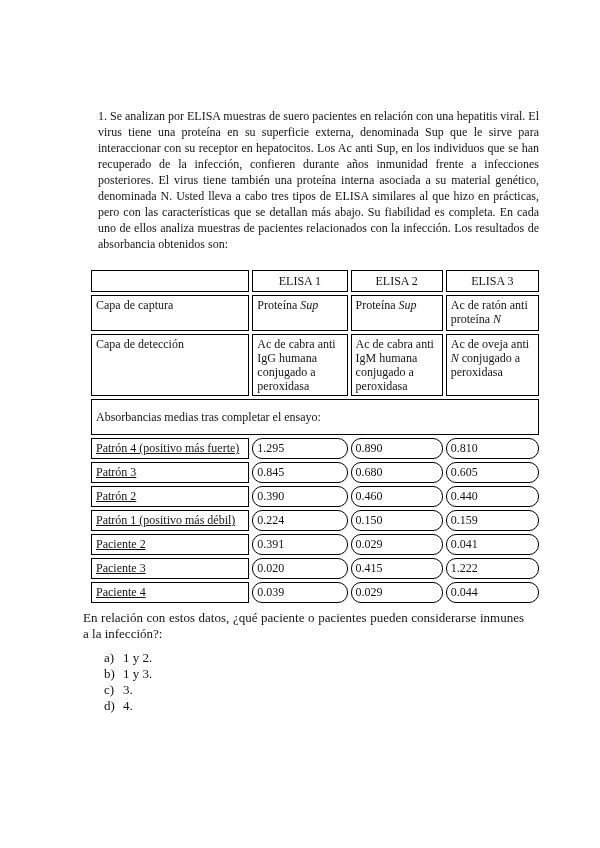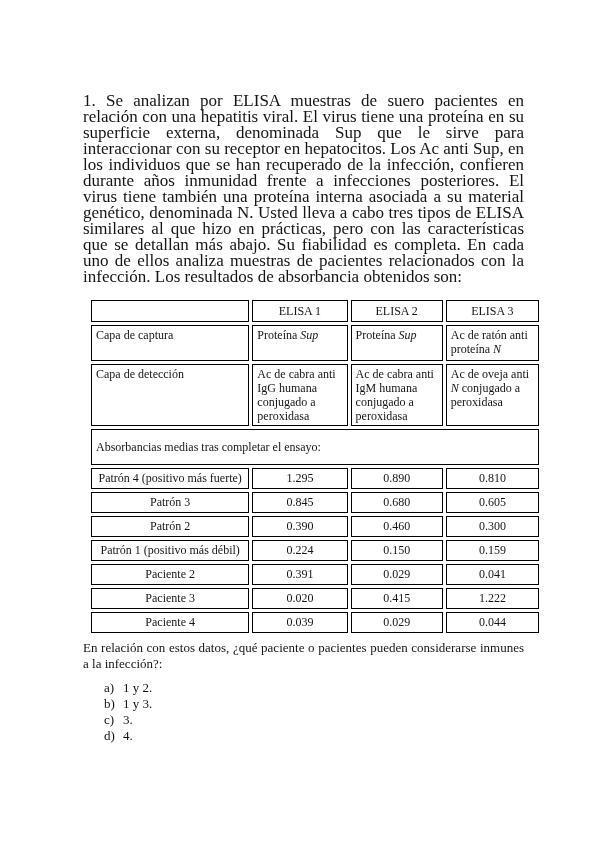--- a/index.html
+++ b/index.html
@@ -8,23 +8,23 @@
     width: 600px;
     height: 848px;
     background: #ffffff;
     color: #141414;
     font-family: "Liberation Serif", "DejaVu Serif", serif;
     box-sizing: border-box;
     padding: 93px 76px 0 83px;
     overflow: hidden;
   }
   .intro {
-    margin: 0;
+    margin: 15px;
     width: 441px;
-    font-size: 17px;
+    font-size: 12px;
     line-height: 16px;
     text-align: justify;
   }
   table.elisa {
     margin: 12px 0 4px 5px;
     width: 454px;
     table-layout: fixed;
     border-collapse: separate;
     border-spacing: 3px;
     font-size: 12px;
@@ -53,22 +53,22 @@
   tr.capture-row td { height: 36px; vertical-align: top; }
   tr.detect-row td { height: 60px; vertical-align: top; }
   td.info { padding: 4px 5px; }
   td.section {
     font-weight: bold;
     height: 36px;
     padding: 3px 5px;
     vertical-align: middle;
   }
   tr.data-row td { height: 21px; vertical-align: top; }
-  td.lab { text-align: center; padding: 3px 5px; }
-  td.num { text-align: center; padding: 3px 6px; }
+  td.lab { text-align: left; padding: 3px 5px; text-decoration: underline; }
+  td.num { text-align: left; padding: 3px 6px; border-radius: 10px; }
   .question {
     margin: 0 0 8px 0;
     width: 441px;
     font-size: 13px;
     line-height: 16px;
     text-align: justify;
   }
   .options { margin-left: 21px; font-size: 13px; line-height: 16px; }
   .option { display: flex; }
   .option .letter { width: 19px; flex: none; }
@@ -123,21 +123,21 @@
     <tr class="data-row">
       <td class="lab">Patrón 3</td>
       <td class="num">0.845</td>
       <td class="num">0.680</td>
       <td class="num">0.605</td>
     </tr>
     <tr class="data-row">
       <td class="lab">Patrón 2</td>
       <td class="num">0.390</td>
       <td class="num">0.460</td>
-      <td class="num">0.300</td>
+      <td class="num">0.440</td>
     </tr>
     <tr class="data-row">
       <td class="lab">Patrón 1 (positivo más débil)</td>
       <td class="num">0.224</td>
       <td class="num">0.150</td>
       <td class="num">0.159</td>
     </tr>
     <tr class="data-row">
       <td class="lab">Paciente 2</td>
       <td class="num">0.391</td>

